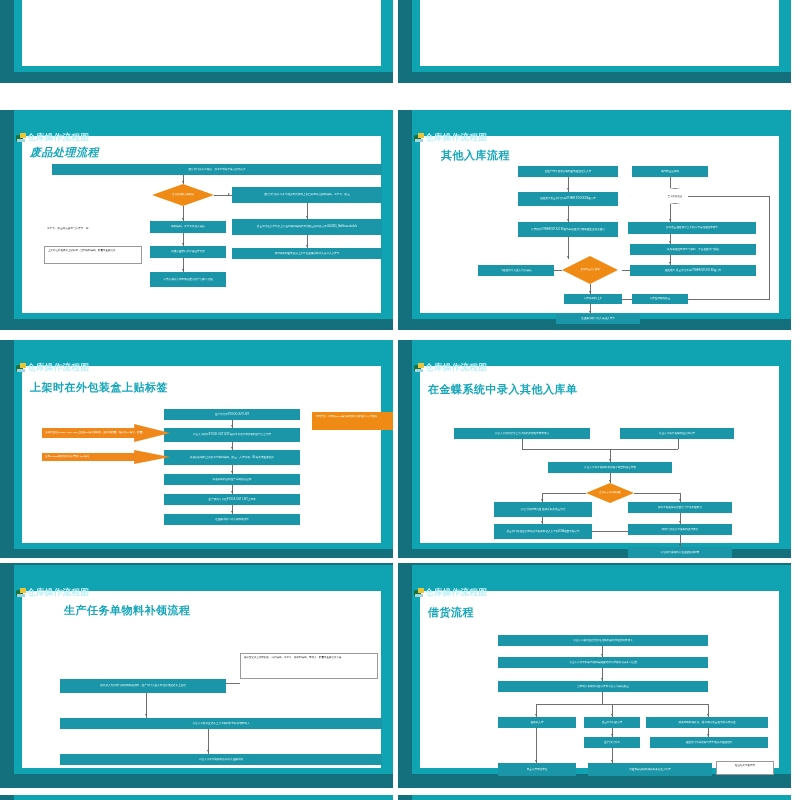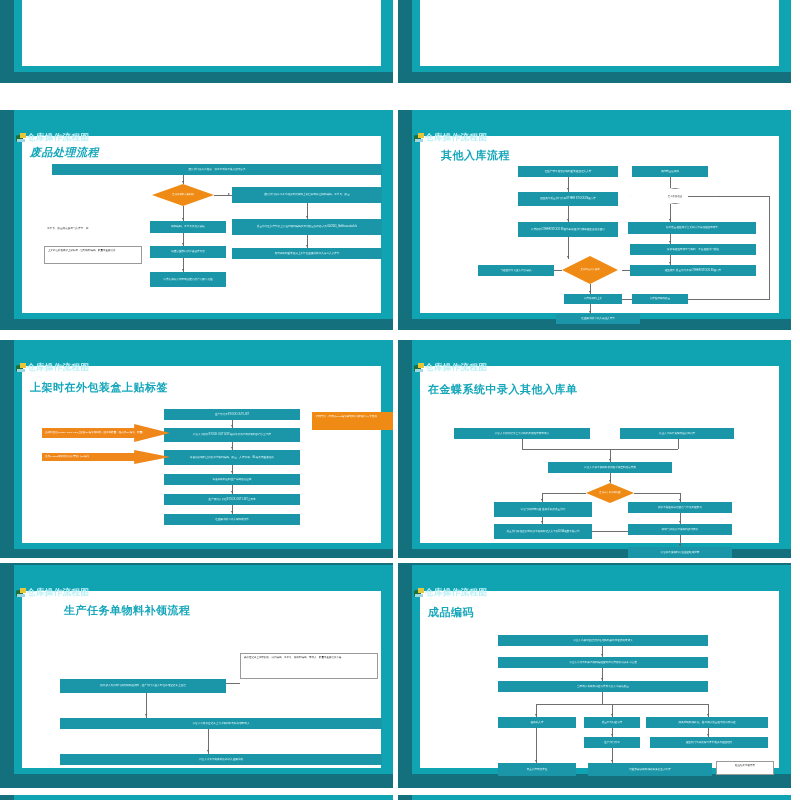--- a/index.html
+++ b/index.html
@@ -321,21 +321,21 @@
     <div class="shadowB"></div>
     <div class="hdr">
       <span class="ico">
           <i class="b1"></i>
           <i class="b2"></i>
           <i class="b3"></i>
         </span>
       <span class="htxt">仓库操作流程图</span>
     </div>
     <div class="card"></div>
-    <div class="ptitle" style="left:30px;top:40px;">成品编码</div>
+    <div class="ptitle" style="left:30px;top:40px;">借货流程</div>
     <div class="card" style="background:transparent;">
       <div class="fl">
         <div class="bx" style="left:78px;top:44px;width:210px;height:11px;">仓管人员核对登记记录借用物料是对应发放给申请人</div>
         <div class="bx" style="left:78px;top:66px;width:210px;height:11px;">仓管人员为不列表出物料编搬货对应仓库根据归成本中心度</div>
         <div class="bx" style="left:78px;top:90px;width:210px;height:11px;">当申请人将物料归还仓库后仓管人员确认数量</div>
         <div class="bx" style="left:78px;top:126px;width:78px;height:11px;">检测补入库</div>
         <div class="bx" style="left:164px;top:126px;width:56px;height:11px;">质量不再归还仓库</div>
         <div class="bx" style="left:226px;top:126px;width:122px;height:11px;">如供应物料消耗化、返工测试质量组不能归属归还</div>
         <div class="bx" style="left:164px;top:146px;width:56px;height:11px;">生产部门开工</div>
         <div class="bx" style="left:230px;top:146px;width:118px;height:11px;">检验部门出具所有出库单完成再检验结果</div>

